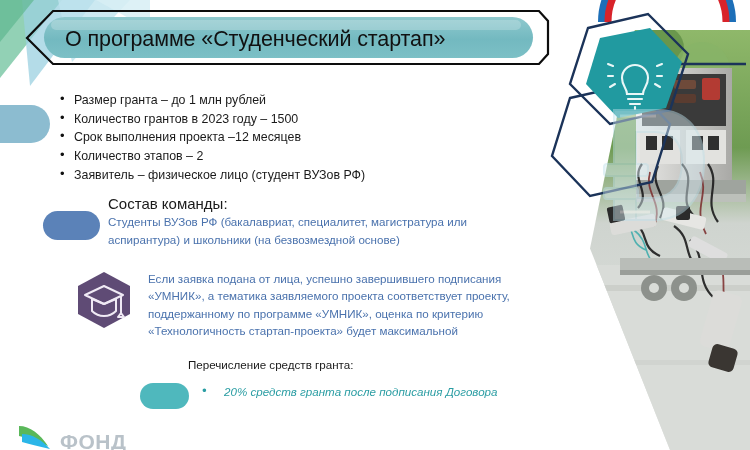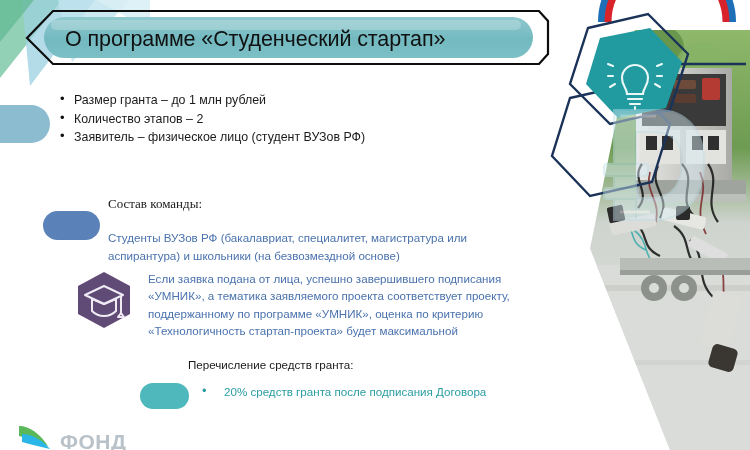--- a/index.html
+++ b/index.html
@@ -80,21 +80,21 @@
     padding-left:14px; margin-bottom:2.4px; white-space:nowrap;
   }
   .bullets li::before {
     content:"\2022"; position:absolute; left:0; top:-1px;
     font-size:13px; color:#111;
   }
 
   
   .team-block { position:absolute; left:108px; top:196px; width:400px; }
   .team-head {
-    font-size:13px; color:#1a1a1a; line-height:15px; margin-bottom:18px;font-family:Liberation Serif, serif;
+    font-size:15px; color:#1a1a1a; line-height:15px; margin-bottom:2px;
   }
   .team-body {
     font-size:11.6px; color:#4a72ad; line-height:17.5px;
   }
   .team-pill {
     position:absolute; left:43px; top:211px;
     width:57px; height:29px; border-radius:15px; background:#5b82b8;
   }
 
   
@@ -110,21 +110,21 @@
     font-size:11.6px; color:#1a1a1a; line-height:15px;
   }
   .grant-pill {
     position:absolute; left:140px; top:383px;
     width:49px; height:26px; border-radius:14px; background:#4fb8bd;
   }
   .grant-list { position:absolute; left:196px; top:383px; width:420px; }
   .grant-list li {
     list-style:none; position:relative;
     font-size:11.6px; color:#2a9da3; line-height:18px;
-    padding-left:28px; white-space:nowrap;
+    padding-left:28px; white-space:nowrap;font-style:italic;
   }
   .grant-list li::before {
     content:"\2022"; position:absolute; left:6px; top:-1px;
     font-size:13px; color:#2a9da3;
   }
 </style>
 </head>
 <body>
 
 <div class="slide">
@@ -276,20 +276,22 @@
     </svg>
     <div class="title-pill"></div>
     <div class="title-pill-hi"></div>
     <div class="title-text">О программе «Студенческий стартап»</div>
   </div>
 
   <div class="content">
 
     <ul class="bullets">
       <li>Размер гранта – до 1 млн рублей</li>
+      <li>Количество грантов в 2023 году – 1500</li>
+      <li>Срок выполнения проекта –12 месяцев</li>
       <li>Количество этапов – 2</li>
       <li>Заявитель – физическое лицо (студент ВУЗов РФ)</li>
     </ul>
 
     <div class="team-pill"></div>
     <div class="team-block">
       <div class="team-head">Состав команды:</div>
       <div class="team-body">Студенты ВУЗов РФ (бакалавриат, специалитет, магистратура  или аспирантура) и школьники (на безвозмездной основе)</div>
     </div>
 

